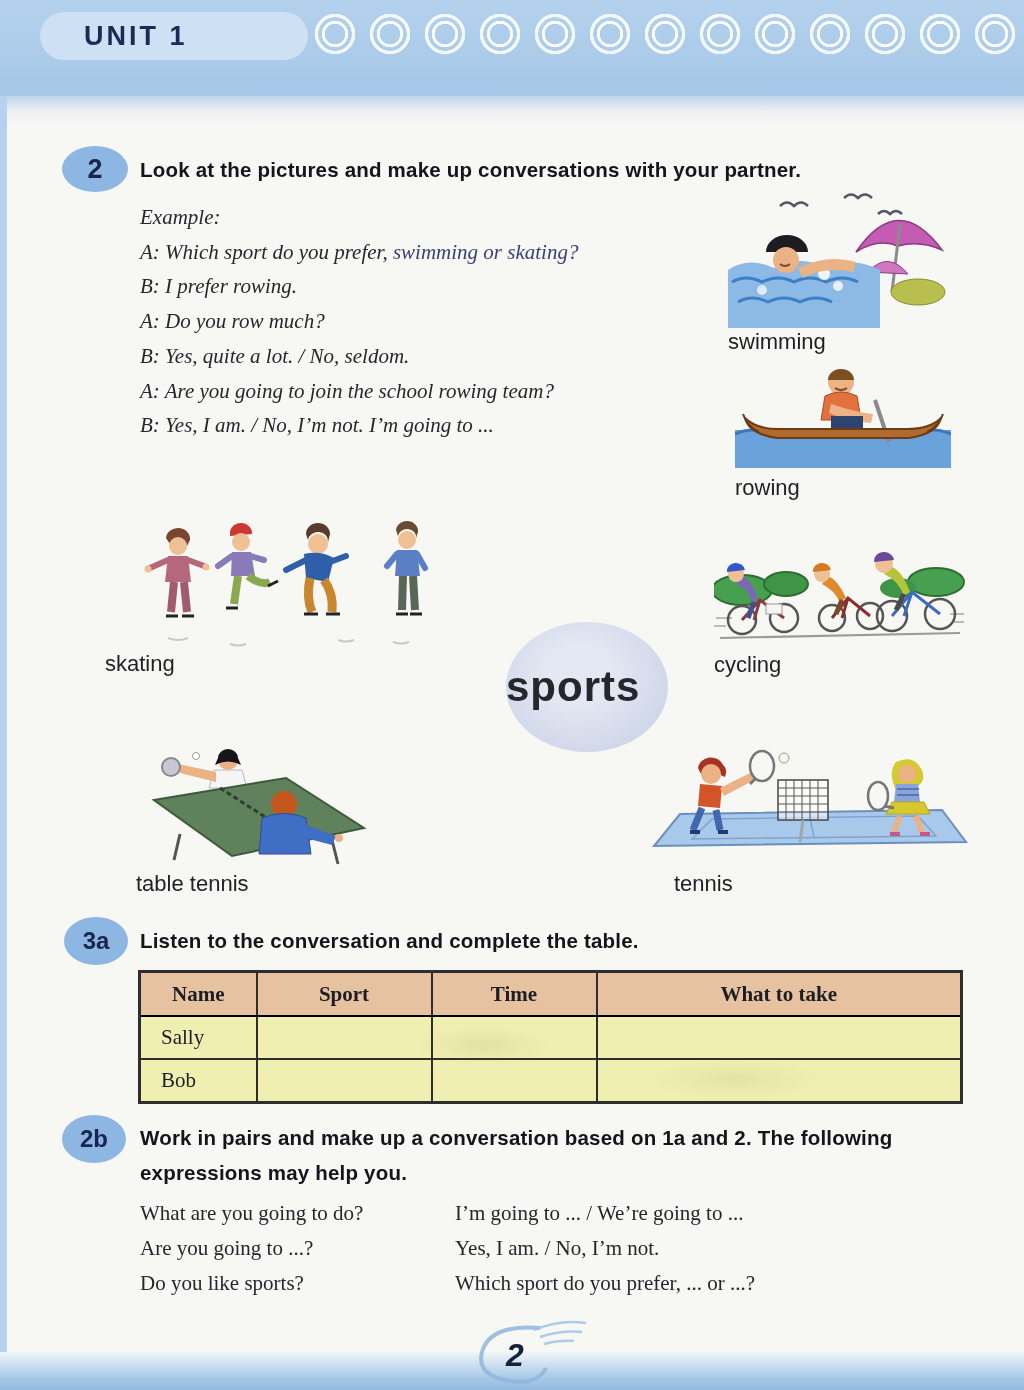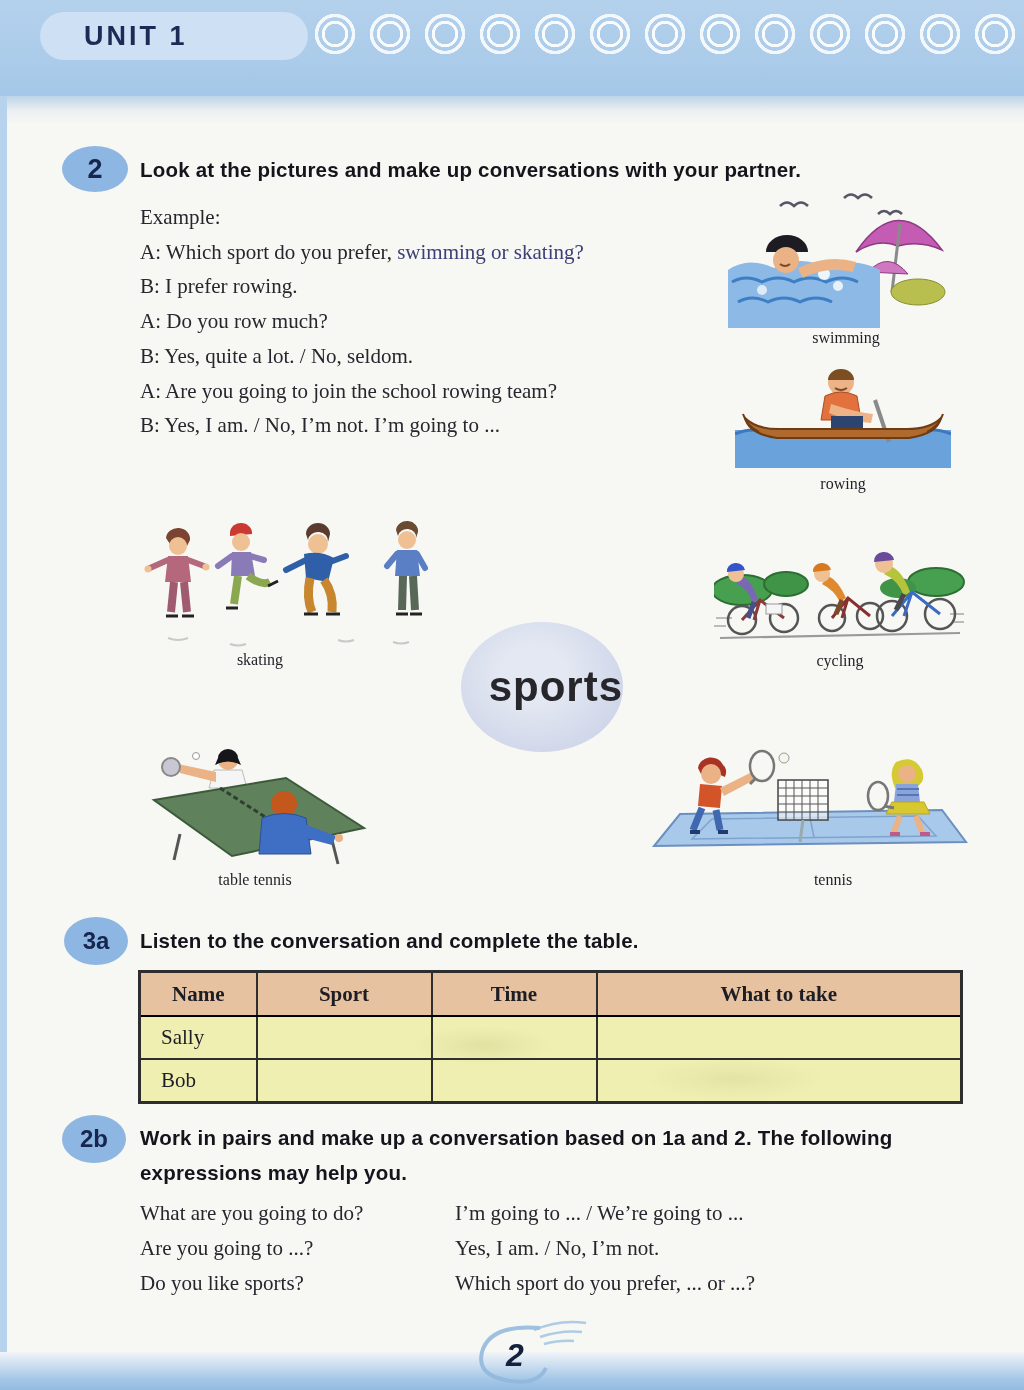--- a/index.html
+++ b/index.html
@@ -29,30 +29,30 @@
   .badge{position:absolute;background:#8db6e2;border-radius:50%;
     color:#17264f;font-weight:bold;display:flex;align-items:center;justify-content:center;}
   .badge-2{left:62px;top:146px;width:66px;height:46px;font-size:27px;}
   .badge-3a{left:64px;top:917px;width:64px;height:48px;font-size:24px;}
   .badge-3b{left:62px;top:1115px;width:64px;height:48px;font-size:24px;}
   .h-bold{position:absolute;left:140px;font-weight:bold;font-size:20.5px;color:#14141c;
     letter-spacing:.2px;white-space:nowrap;}
 
   
   .serif{font-family:"Liberation Serif",serif;color:#26262e;}
-  .dialogue{position:absolute;left:140px;top:200px;font-size:21px;line-height:34.7px;white-space:nowrap;}
+  .dialogue{position:absolute;left:140px;top:200px;font-size:21px;line-height:34.7px;white-space:nowrap;font-style:italic;}
   .hl{color:#3c4078;}
 
   
   .illus{position:absolute;}
-  .img-label{position:absolute;font-family:Liberation Serif, serif;font-size:16px;
-    color:#1f1f26;text-align:center;}
-  .sports-bubble{position:absolute;left:461px;top:622px;width:162px;height:130px;
+  .img-label{position:absolute;font-family:Liberation Sans, sans-serif;font-size:22px;
+    color:#1f1f26;}
+  .sports-bubble{position:absolute;left:506px;top:622px;width:162px;height:130px;
     border-radius:50%;background:radial-gradient(ellipse at 45% 40%, #e4e8f2 25%, #c6cfe6 95%);
-    display:flex;align-items:center;justify-content:flex-end;}
+    display:flex;align-items:center;justify-content:flex-start;}
   .sports-bubble span{font-size:42px;font-weight:bold;color:#26262b;letter-spacing:1px;}
 
   
   .table-wrap{position:absolute;left:138px;top:970px;width:824px;}
   table.tbl{border-collapse:collapse;width:824px;table-layout:fixed;
     font-family:"Liberation Serif",serif;border:3px solid #2e2e2e;}
   table.tbl th, table.tbl td{border:2px solid #2e2e2e;}
   table.tbl thead th{height:40px;background:#e7c2a0;font-size:21px;font-weight:bold;
     color:#1d1d24;text-align:center;border-bottom:2px solid #000000;}
   table.tbl tbody td{height:39px;background:#efefb2;font-size:21px;color:#1d1d24;}

